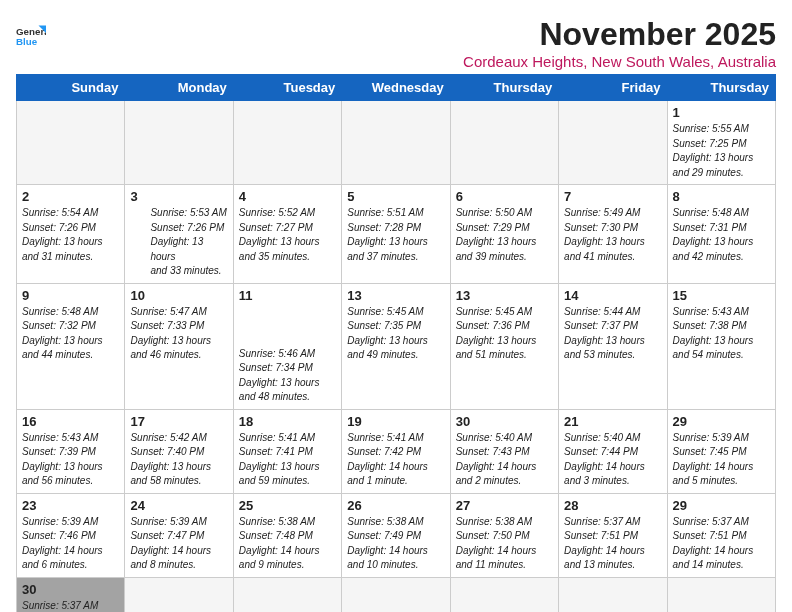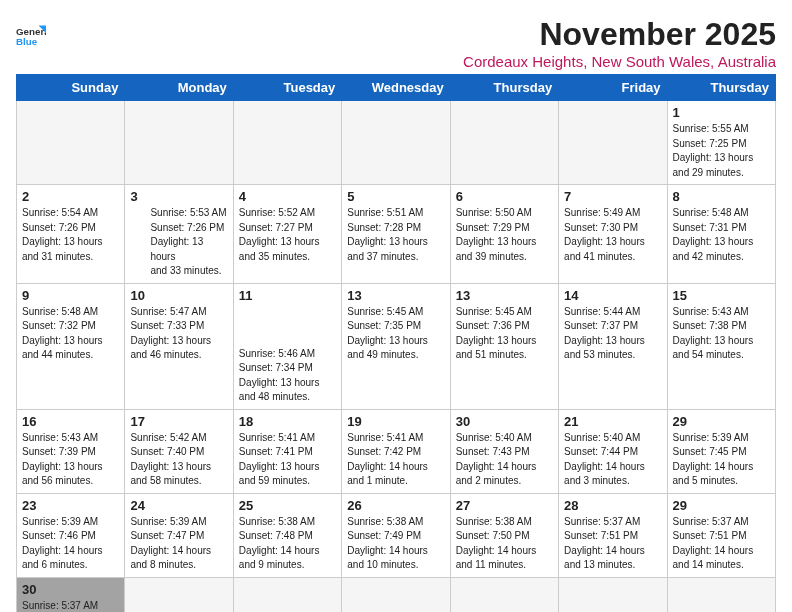--- a/index.html
+++ b/index.html
@@ -68,20 +68,21 @@
     .day-number {
       font-size: 13px;
       font-weight: bold;
       margin-bottom: 2px;
       color: #222;
     }
     .day-info {
       font-size: 10px;
       line-height: 1.45;
       color: #222;
+      font-style: italic;
     }
     .last-row td {
       background: #f5f5f5;
     }
     .last-row td.has-data {
       background: #a3a3a3;
       margin-left: 24px;
     }
   </style>
 </head>

